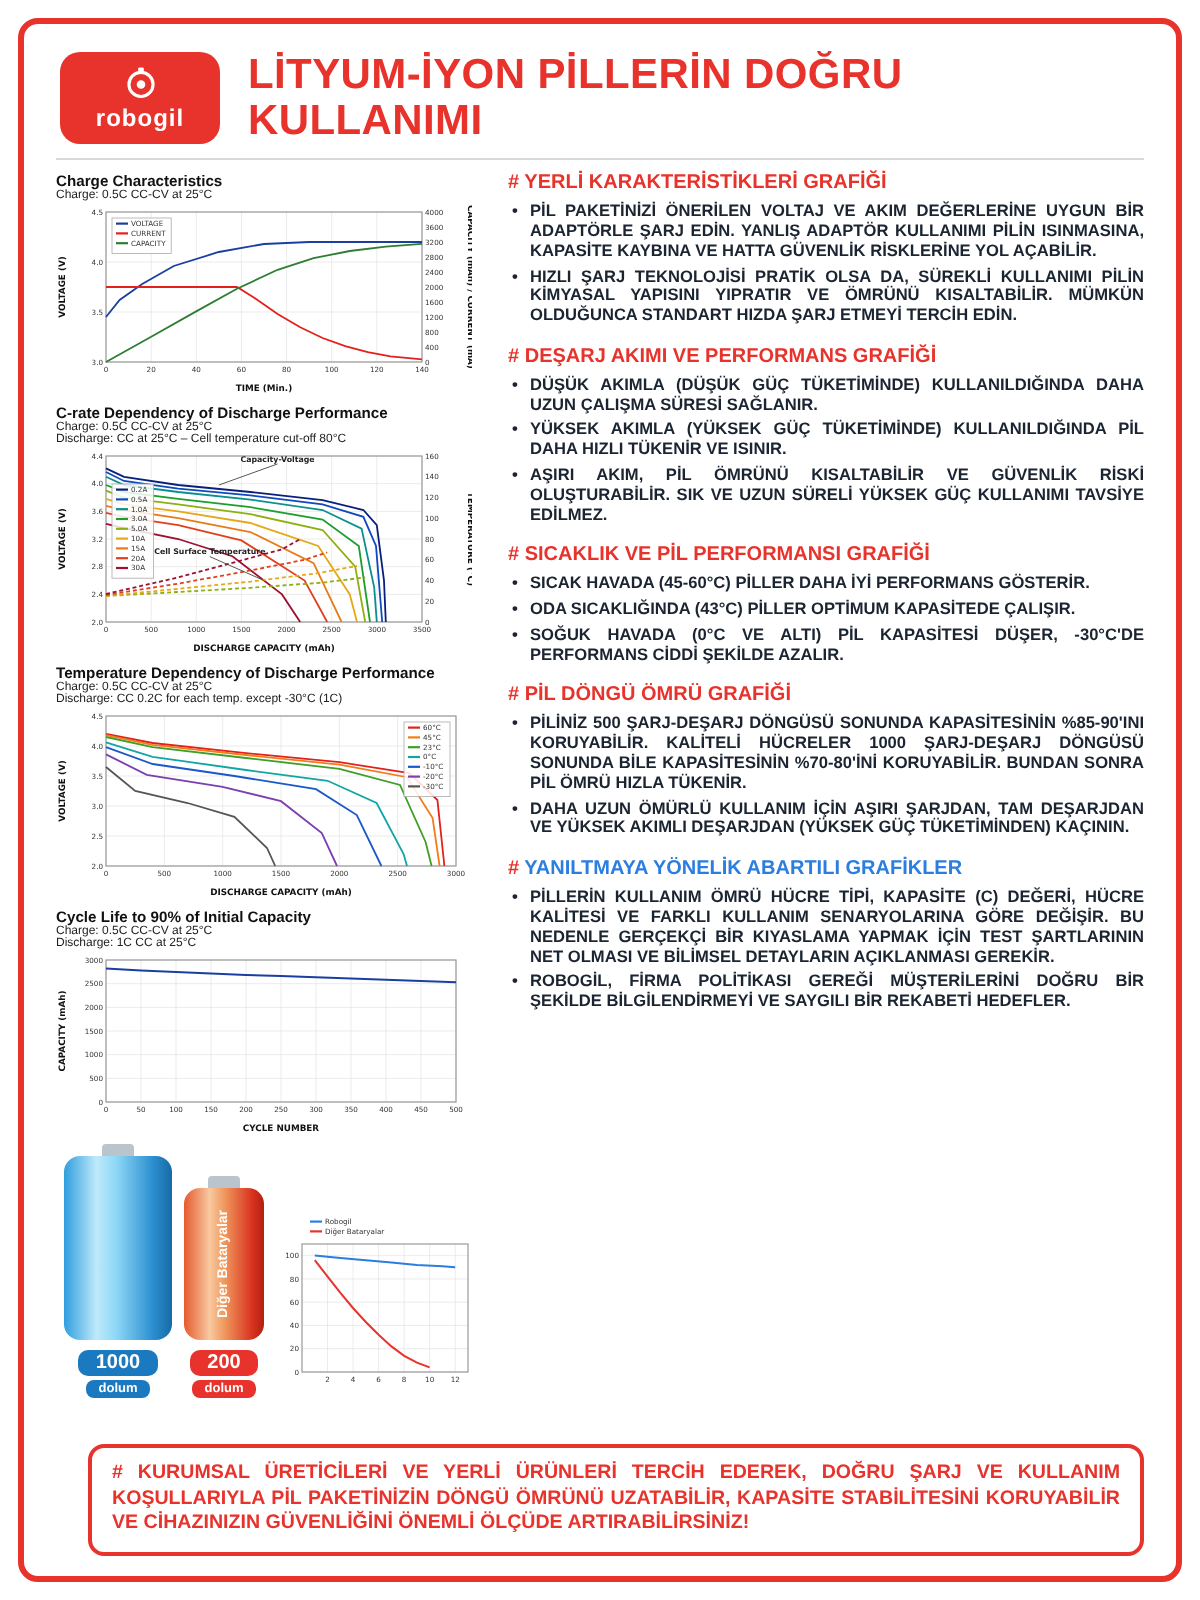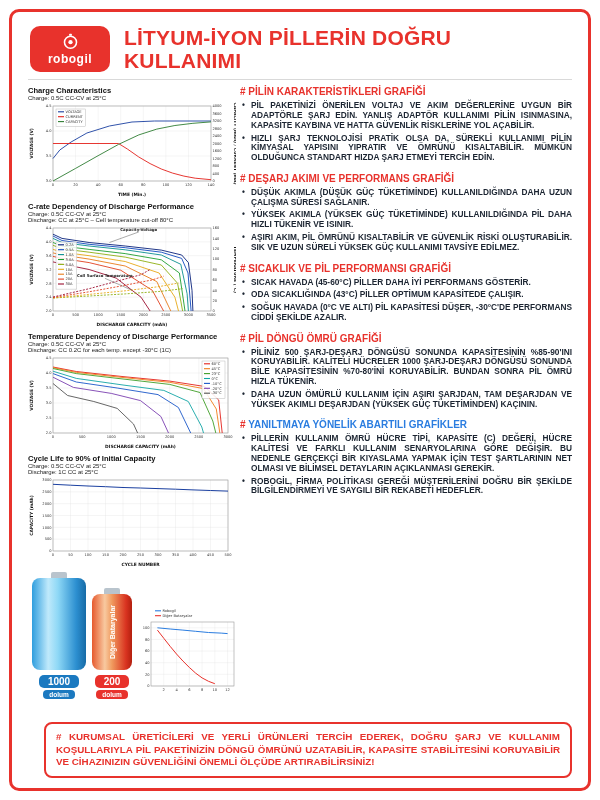--- a/index.html
+++ b/index.html
@@ -8,21 +8,21 @@
   body{font-family:"Liberation Sans",sans-serif;background:#fff;}
   .page{position:relative;width:600px;height:800px;overflow:hidden;background:#fff;}
   .frame{position:absolute;inset:9px;border:3px solid var(--red);border-radius:10px;pointer-events:none;z-index:5;}
   .inner{position:absolute;inset:12px;padding:10px 16px;display:flex;flex-direction:column;}
   header{display:flex;align-items:center;gap:14px;padding:4px 2px 7px;}
   .logo{width:80px;height:46px;flex:none;background:var(--red);border-radius:10px;display:flex;flex-direction:column;align-items:center;justify-content:center;gap:2px;}
   .logo svg{width:17px;height:17px;display:block;}
   .logo-text{color:#fff;font-weight:bold;font-size:12px;letter-spacing:.5px;}
   h1{color:var(--red);font-size:21px;line-height:1.1;letter-spacing:.2px;font-weight:bold;}
   .rule{height:1px;background:#d9d9d9;margin-bottom:6px;}
-  .content{display:flex;gap:0;flex:1;min-height:0;}
+  .content{display:flex;gap:14px;flex:1;min-height:0;}
   .col-left{width:212px;flex:none;display:flex;flex-direction:column;overflow:hidden;}
   .col-right{flex:1;min-width:0;}
   .chart{margin-bottom:5px;}
   .c-title{font-size:7.6px;font-weight:bold;color:#111;}
   .c-sub{font-size:6px;color:#222;}
   .c-svg{line-height:0;}
   .c-svg .tk{font-size:3.6px;fill:#333;font-family:"DejaVu Sans",sans-serif;}
   .c-svg .ax{font-size:4.4px;font-weight:bold;fill:#111;font-family:"DejaVu Sans",sans-serif;}
   .c-svg .an{font-size:3.9px;font-weight:bold;fill:#222;font-family:"DejaVu Sans",sans-serif;}
   section{margin-bottom:10px;}
@@ -379,21 +379,21 @@
                 <line x1="17" y1="8.700000000000001" x2="23" y2="8.700000000000001" stroke="#e8322c" stroke-width="1.1"></line>
                 <text x="24.5" y="9.9" class="tk">Diğer Bataryalar</text>
               </svg></div>
         </div>
 
       </div>
 
       <div class="col-right">
 
         <section>
-          <h2 class="h-red"><span class="marker">#</span> <span class="h-text">PİLİN KARAKTERİSTİKLERİ GRAFİĞİ</span></h2>
+          <h2 class="h-red"><span class="marker">#</span> <span class="h-text">YERLİ KARAKTERİSTİKLERİ GRAFİĞİ</span></h2>
           <ul>
             <li>PİL PAKETİNİZİ ÖNERİLEN VOLTAJ VE AKIM DEĞERLERİNE UYGUN BİR ADAPTÖRLE ŞARJ EDİN. YANLIŞ ADAPTÖR KULLANIMI PİLİN ISINMASINA, KAPASİTE KAYBINA VE HATTA GÜVENLİK RİSKLERİNE YOL AÇABİLİR.</li>
             <li>HIZLI ŞARJ TEKNOLOJİSİ PRATİK OLSA DA, SÜREKLİ KULLANIMI PİLİN KİMYASAL YAPISINI YIPRATIR VE ÖMRÜNÜ KISALTABİLİR. MÜMKÜN OLDUĞUNCA STANDART HIZDA ŞARJ ETMEYİ TERCİH EDİN.</li>
           </ul>
         </section>
 
         <section>
           <h2 class="h-red"><span class="marker">#</span> <span class="h-text">DEŞARJ AKIMI VE PERFORMANS GRAFİĞİ</span></h2>
           <ul>
             <li>DÜŞÜK AKIMLA (DÜŞÜK GÜÇ TÜKETİMİNDE) KULLANILDIĞINDA DAHA UZUN ÇALIŞMA SÜRESİ SAĞLANIR.</li>

